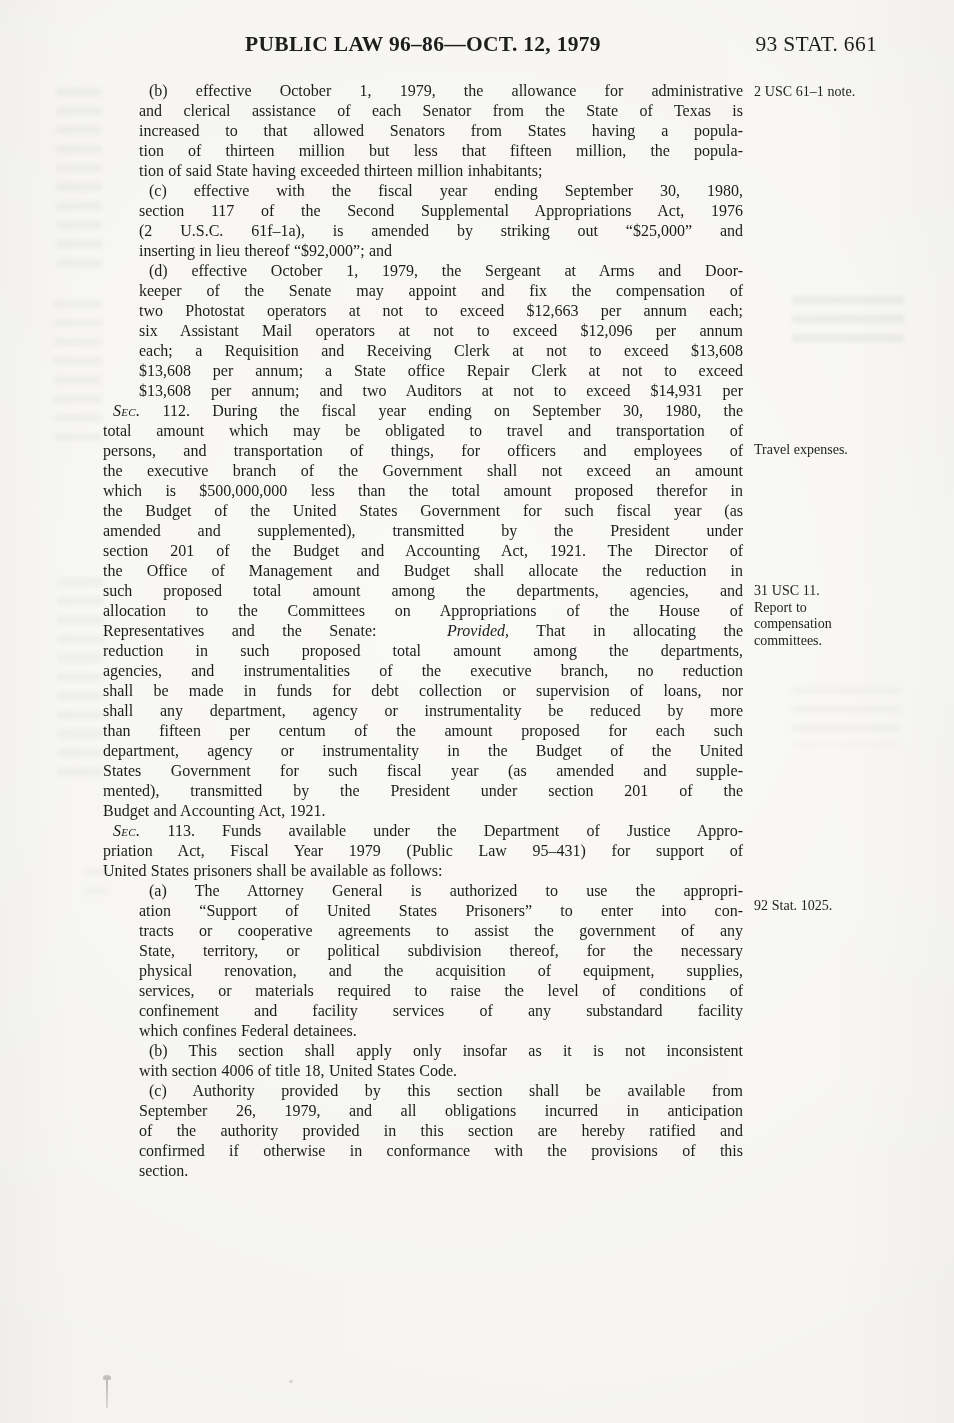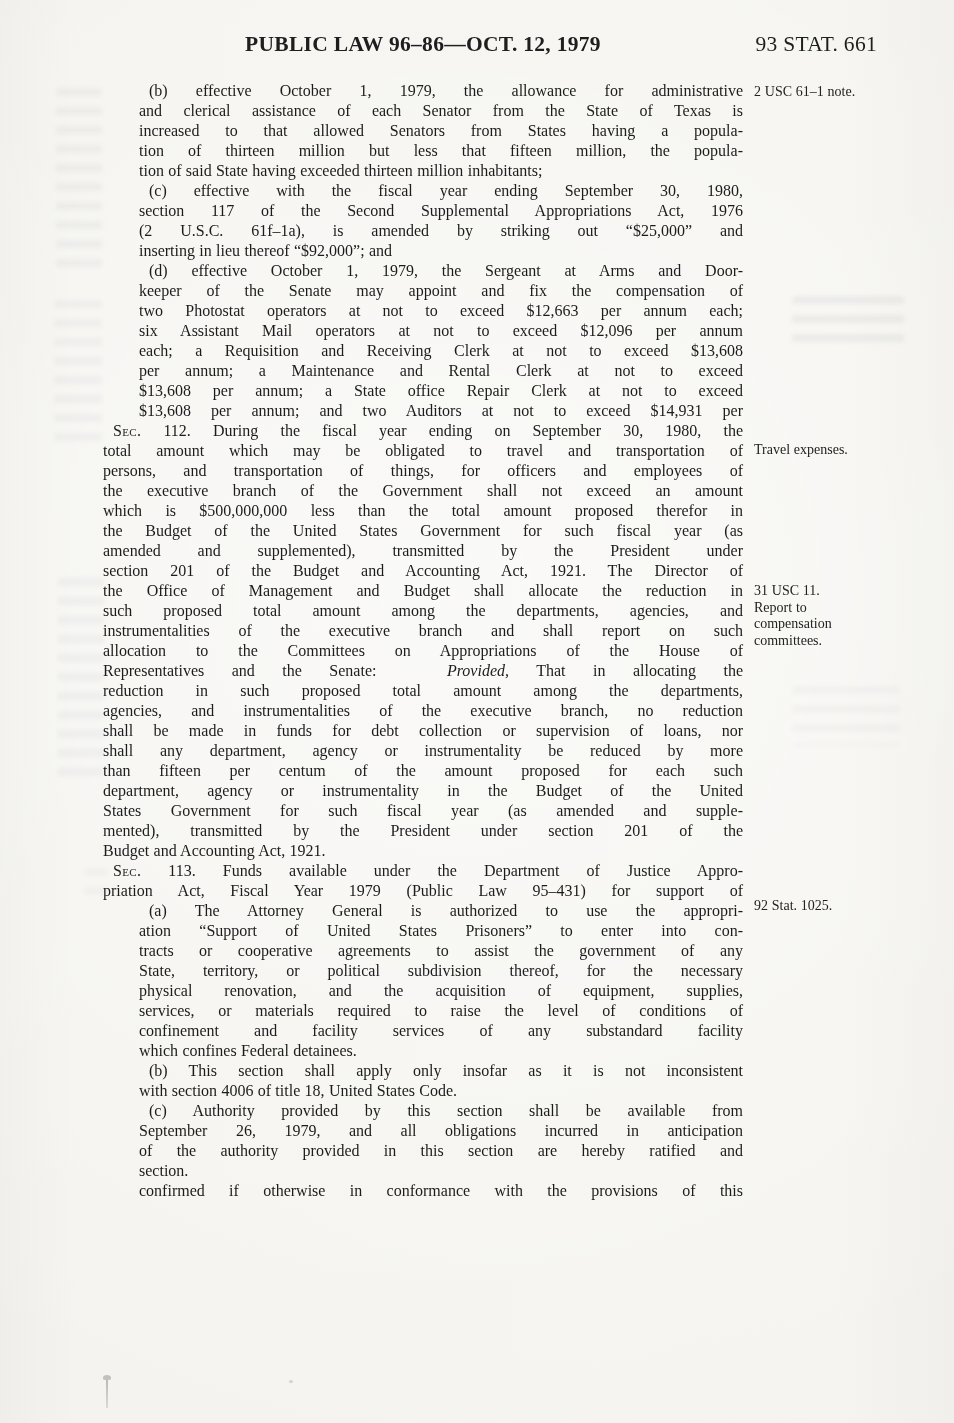--- a/index.html
+++ b/index.html
@@ -36,21 +36,21 @@
   .block.sub{padding-left:36px;}
   .tline{
     text-align:justify;
     text-align-last:justify;
     white-space:normal;
     word-spacing:.02em;
   }
   .tline.firstline{text-indent:10px;}
   .tline.lastline{text-align-last:left;}
   .it{font-style:italic;margin-left:43px;}
-  .sc{font-variant:small-caps;letter-spacing:.02em;}
+  .sc{font-variant:small-caps;letter-spacing:.02em;font-style:italic;}
   
   .margin-note{
     position:absolute;left:754px;width:170px;
     font-size:14px;line-height:16.5px;color:#222;
   }
   .margin-note .tline{
     text-align:left;text-align-last:left;text-indent:0;
   }
   
   .ghost{
@@ -105,72 +105,71 @@
         <div class="tline">section 117 of the Second Supplemental Appropriations Act, 1976</div>
         <div class="tline">(2 U.S.C. 61f–1a), is amended by striking out “$25,000” and</div>
         <div class="tline lastline">inserting in lieu thereof “$92,000”; and</div>
       </div>
     <div class="block sub">
         <div class="tline firstline">(d) effective October 1, 1979, the Sergeant at Arms and Door-</div>
         <div class="tline">keeper of the Senate may appoint and fix the compensation of</div>
         <div class="tline">two Photostat operators at not to exceed $12,663 per annum each;</div>
         <div class="tline">six Assistant Mail operators at not to exceed $12,096 per annum</div>
         <div class="tline">each; a Requisition and Receiving Clerk at not to exceed $13,608</div>
-        <div class="tline">per annum; a Maintenance and Rental Clerk at not to exceed</div>
         <div class="tline">$13,608 per annum; a State office Repair Clerk at not to exceed</div>
         <div class="tline">$13,608 per annum; and two Auditors at not to exceed $14,931 per</div>
       </div>
     <div class="block main">
         <div class="tline firstline"><span class="sc">Sec.</span> 112. During the fiscal year ending on September 30, 1980, the</div>
         <div class="tline">total amount which may be obligated to travel and transportation of</div>
         <div class="tline">persons, and transportation of things, for officers and employees of</div>
         <div class="tline">the executive branch of the Government shall not exceed an amount</div>
         <div class="tline">which is $500,000,000 less than the total amount proposed therefor in</div>
         <div class="tline">the Budget of the United States Government for such fiscal year (as</div>
         <div class="tline">amended and supplemented), transmitted by the President under</div>
         <div class="tline">section 201 of the Budget and Accounting Act, 1921. The Director of</div>
         <div class="tline">the Office of Management and Budget shall allocate the reduction in</div>
         <div class="tline">such proposed total amount among the departments, agencies, and</div>
-        <div class="tline">instrumentalities of the executive branch and shall report on such</div>
         <div class="tline">allocation to the Committees on Appropriations of the House of</div>
         <div class="tline">Representatives and the Senate: <span class="it">Provided,</span> That in allocating the</div>
         <div class="tline">reduction in such proposed total amount among the departments,</div>
         <div class="tline">agencies, and instrumentalities of the executive branch, no reduction</div>
         <div class="tline">shall be made in funds for debt collection or supervision of loans, nor</div>
         <div class="tline">shall any department, agency or instrumentality be reduced by more</div>
         <div class="tline">than fifteen per centum of the amount proposed for each such</div>
         <div class="tline">department, agency or instrumentality in the Budget of the United</div>
         <div class="tline">States Government for such fiscal year (as amended and supple-</div>
         <div class="tline">mented), transmitted by the President under section 201 of the</div>
         <div class="tline lastline">Budget and Accounting Act, 1921.</div>
       </div>
     <div class="block main">
         <div class="tline firstline"><span class="sc">Sec.</span> 113. Funds available under the Department of Justice Appro-</div>
         <div class="tline">priation Act, Fiscal Year 1979 (Public Law 95–431) for support of</div>
+        <div class="tline lastline">United States prisoners shall be available as follows:</div>
       </div>
     <div class="block sub">
         <div class="tline firstline">(a) The Attorney General is authorized to use the appropri-</div>
         <div class="tline">ation “Support of United States Prisoners” to enter into con-</div>
         <div class="tline">tracts or cooperative agreements to assist the government of any</div>
         <div class="tline">State, territory, or political subdivision thereof, for the necessary</div>
         <div class="tline">physical renovation, and the acquisition of equipment, supplies,</div>
         <div class="tline">services, or materials required to raise the level of conditions of</div>
         <div class="tline">confinement and facility services of any substandard facility</div>
         <div class="tline lastline">which confines Federal detainees.</div>
       </div>
     <div class="block sub">
         <div class="tline firstline">(b) This section shall apply only insofar as it is not inconsistent</div>
         <div class="tline lastline">with section 4006 of title 18, United States Code.</div>
       </div>
     <div class="block sub">
         <div class="tline firstline">(c) Authority provided by this section shall be available from</div>
         <div class="tline">September 26, 1979, and all obligations incurred in anticipation</div>
         <div class="tline">of the authority provided in this section are hereby ratified and</div>
+        <div class="tline">confirmed if otherwise in conformance with the provisions of this</div>
         <div class="tline lastline">section.</div>
-        <div class="tline">confirmed if otherwise in conformance with the provisions of this</div>
       </div>
   </div>
 
   <div class="margin-note" style="top:84px;">
       <div class="tline firstline lastline">2 USC 61–1 note.</div>
     </div>
   <div class="margin-note" style="top:442px;">
       <div class="tline firstline lastline">Travel expenses.</div>
     </div>
   <div class="margin-note" style="top:577px;margin-top:6px;">

